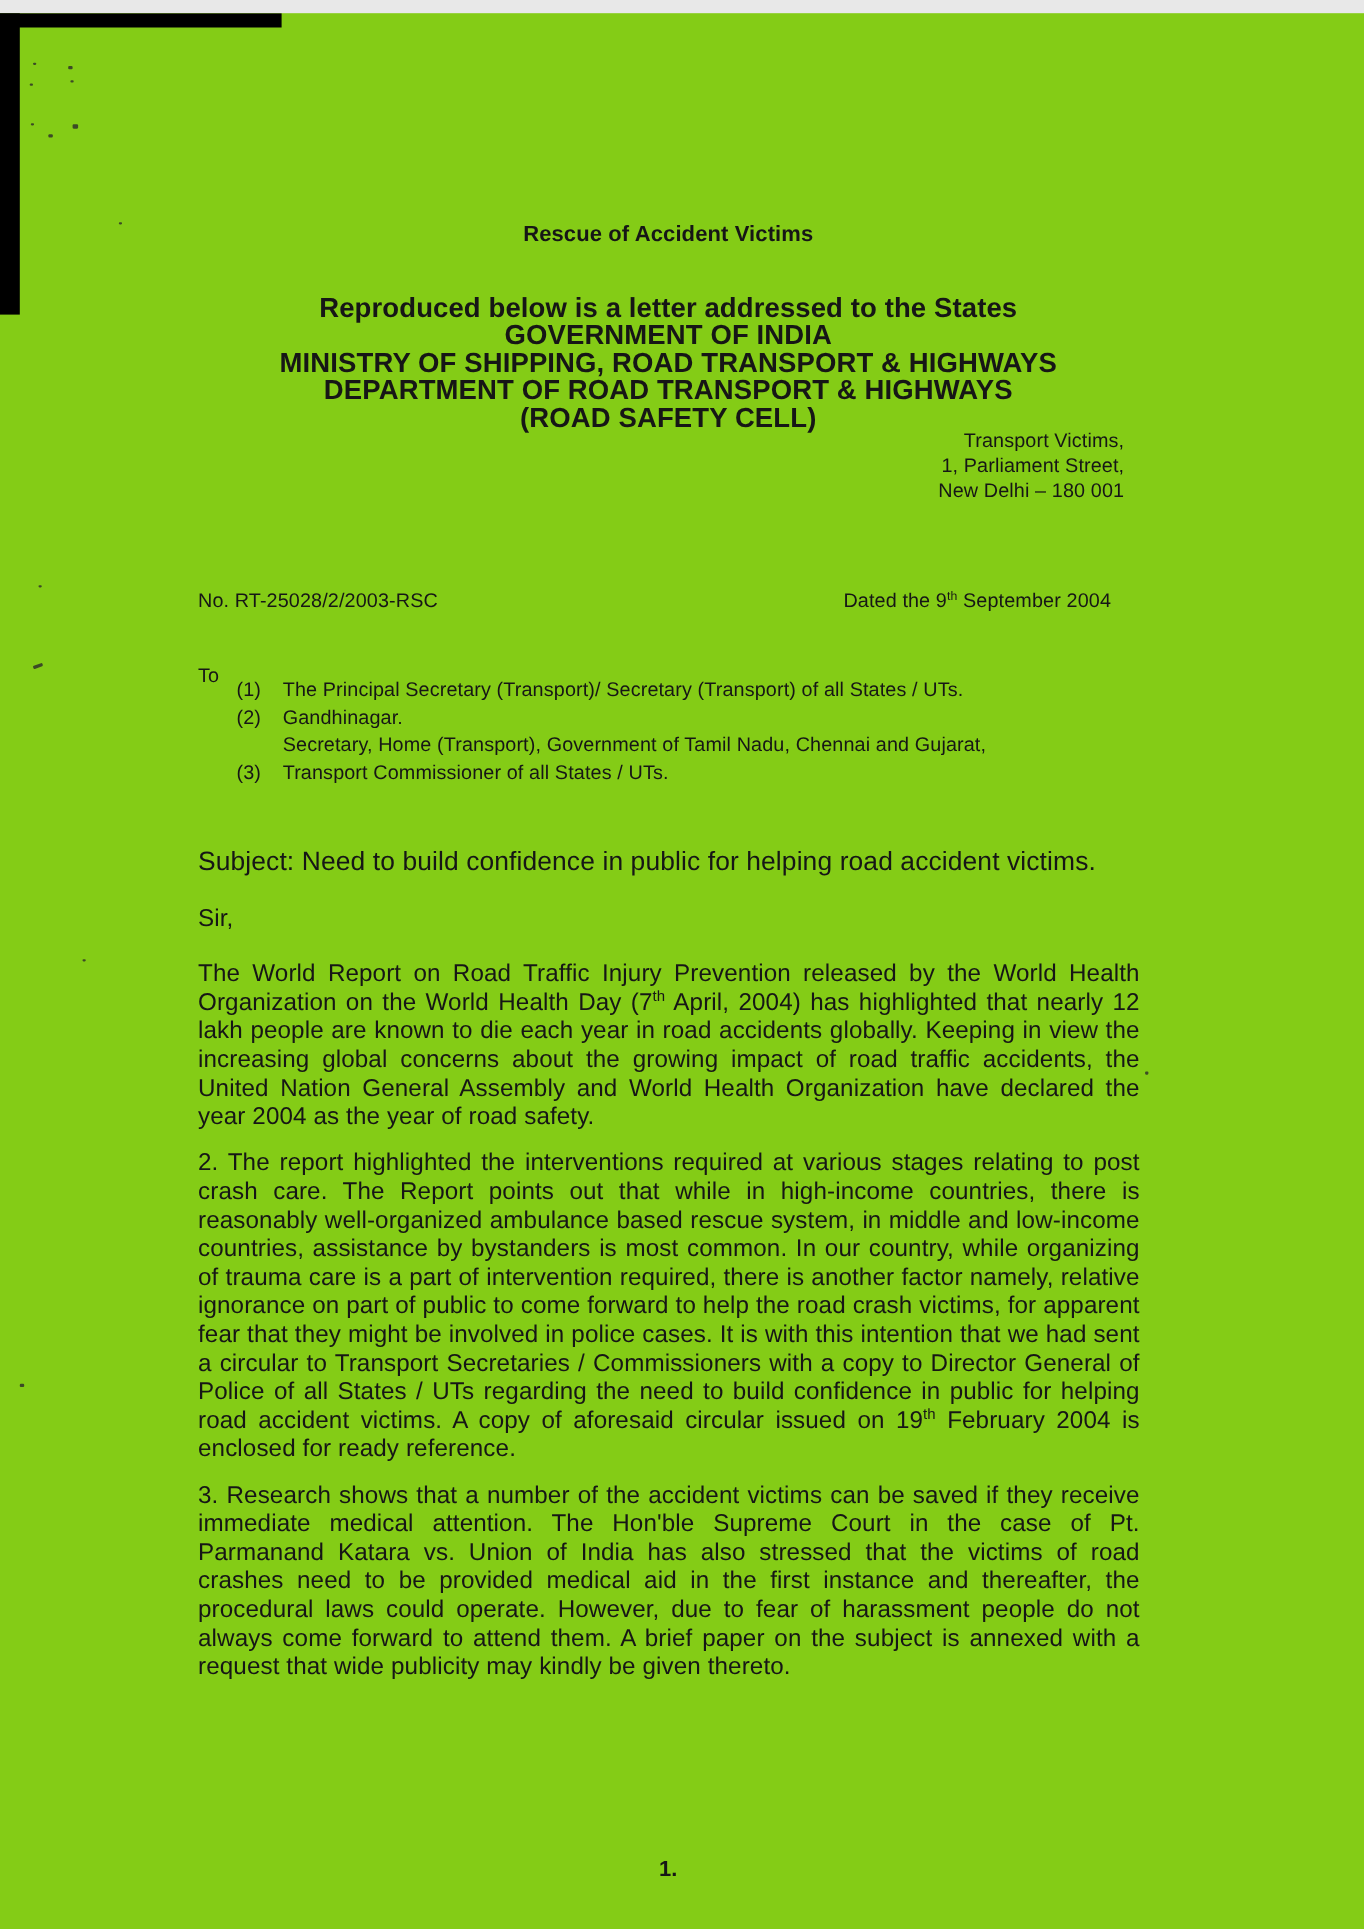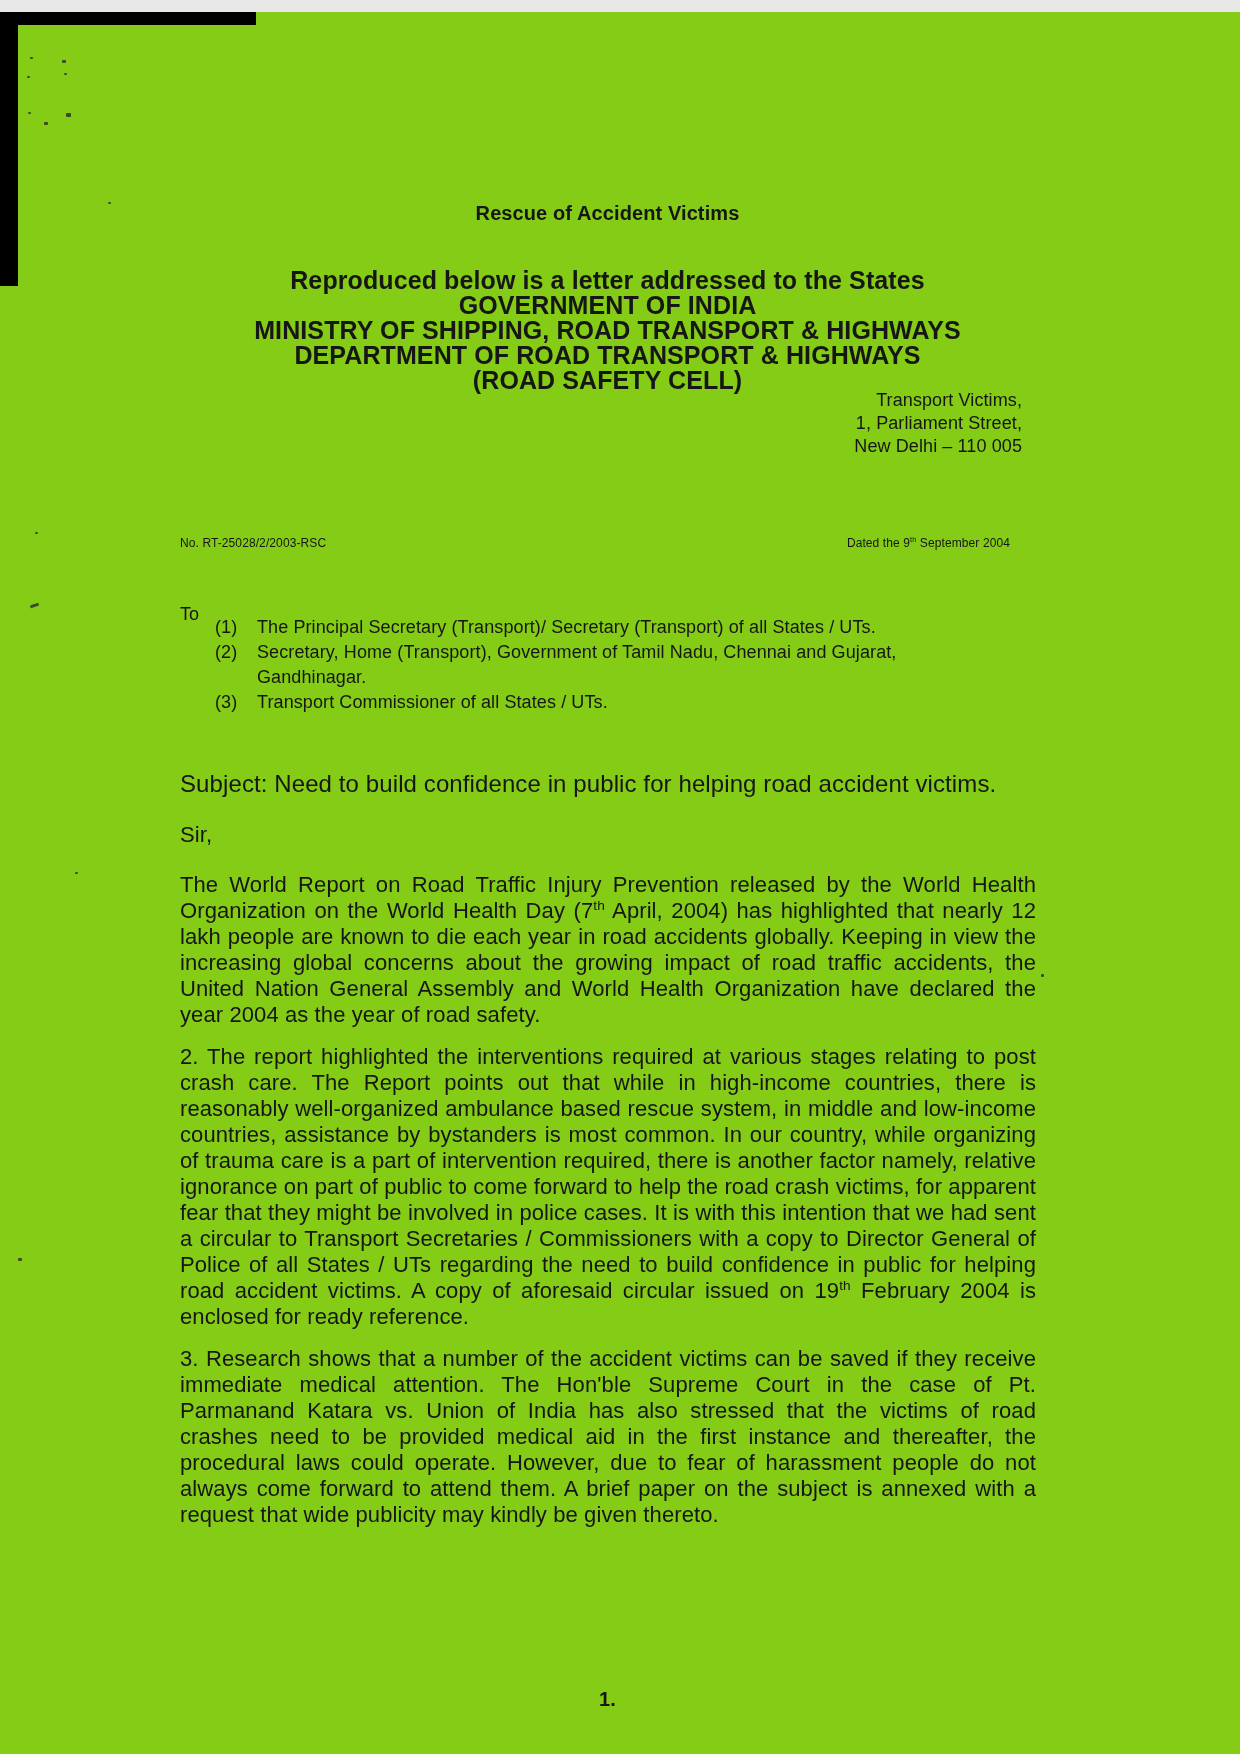--- a/index.html
+++ b/index.html
@@ -27,21 +27,21 @@
   .letterhead {
     position: absolute; left: 180px; top: 256px; width: 855px;
     text-align: center; font-weight: bold; font-size: 25px; line-height: 25px;
   }
   .address {
     position: absolute; right: 218px; top: 377px;
     text-align: right; font-size: 18px; line-height: 23px;
   }
   .refrow {
     position: absolute; left: 180px; top: 524px; width: 855px;
-    display: flex; justify-content: space-between; font-size: 12px; align-items: center;
+    display: flex; justify-content: space-between; font-size: 18px; align-items: center;
   }
   .refrow .date { padding-right: 25px; }
   sup { font-size: 0.62em; vertical-align: super; line-height: 0; }
 
   .to-label { position: absolute; left: 180px; top: 592px; font-size: 18px; }
   .recipients {
     position: absolute; left: 215px; top: 603px; width: 822px;
     font-size: 18px; line-height: 25px;
   }
   .rec { display: flex; }
@@ -98,42 +98,42 @@
     <div>Reproduced below is a letter addressed to the States</div>
     <div>GOVERNMENT OF INDIA</div>
     <div>MINISTRY OF SHIPPING, ROAD TRANSPORT &amp; HIGHWAYS</div>
     <div>DEPARTMENT OF ROAD TRANSPORT &amp; HIGHWAYS</div>
     <div>(ROAD SAFETY CELL)</div>
   </div>
 
   <div class="address">
     <div>Transport Victims,</div>
     <div>1, Parliament Street,</div>
-    <div>New Delhi – 110 005</div>
+    <div>New Delhi – 180 001</div>
   </div>
 
   <div class="refrow">
     <div class="refno">No. RT-25028/2/2003-RSC</div>
     <div class="date">Dated the 9<sup>th</sup> September 2004</div>
   </div>
 
   <div class="to-label">To</div>
 
   <div class="recipients">
     <div class="rec">
       <span class="rec-num">(1)</span>
       <span class="rec-text">
         <div>The Principal Secretary (Transport)/ Secretary (Transport) of all States / UTs.</div>
       </span>
     </div>
     <div class="rec">
       <span class="rec-num">(2)</span>
       <span class="rec-text">
+        <div>Gandhinagar.</div>
         <div>Secretary, Home (Transport), Government of Tamil Nadu, Chennai and Gujarat,</div>
-        <div>Gandhinagar.</div>
       </span>
     </div>
     <div class="rec">
       <span class="rec-num">(3)</span>
       <span class="rec-text">
         <div>Transport Commissioner of all States / UTs.</div>
       </span>
     </div>
   </div>
 

